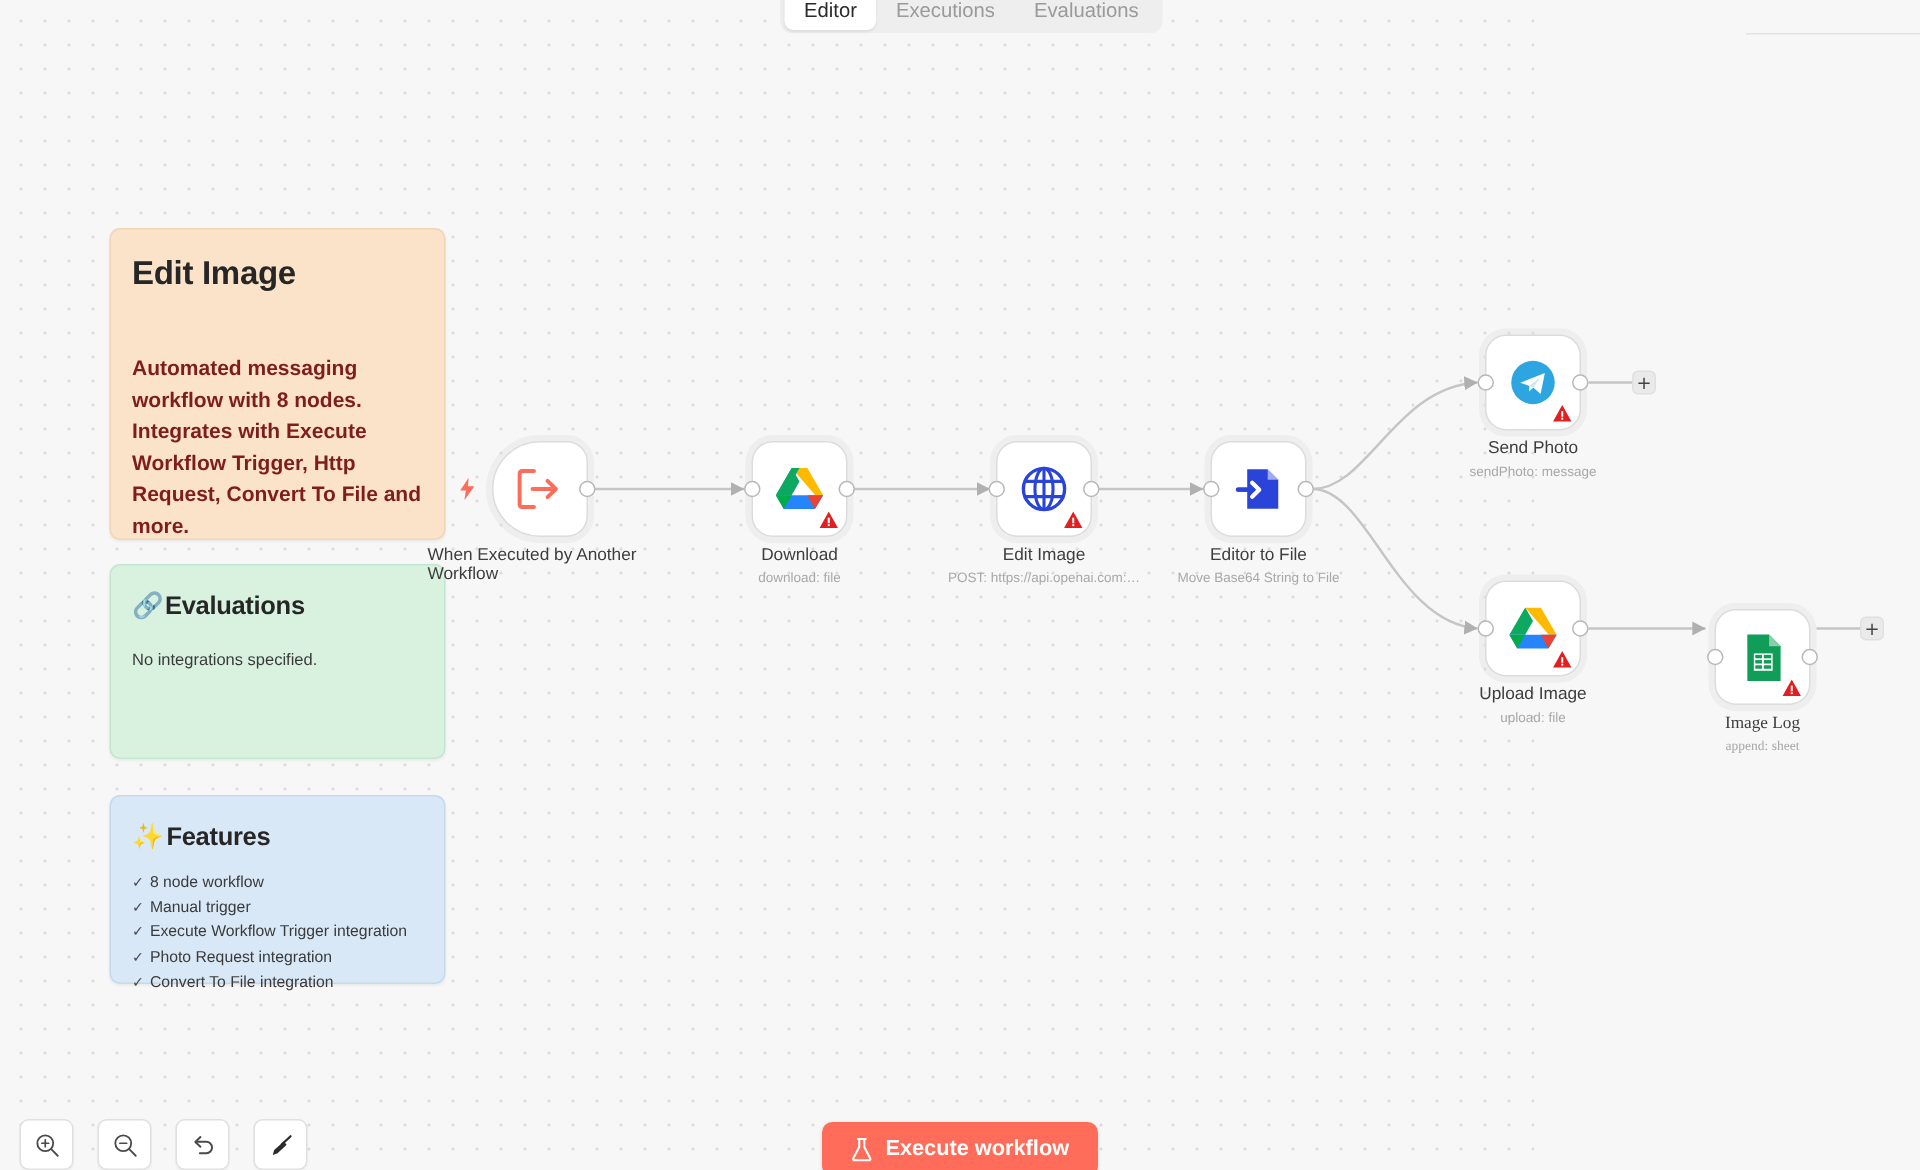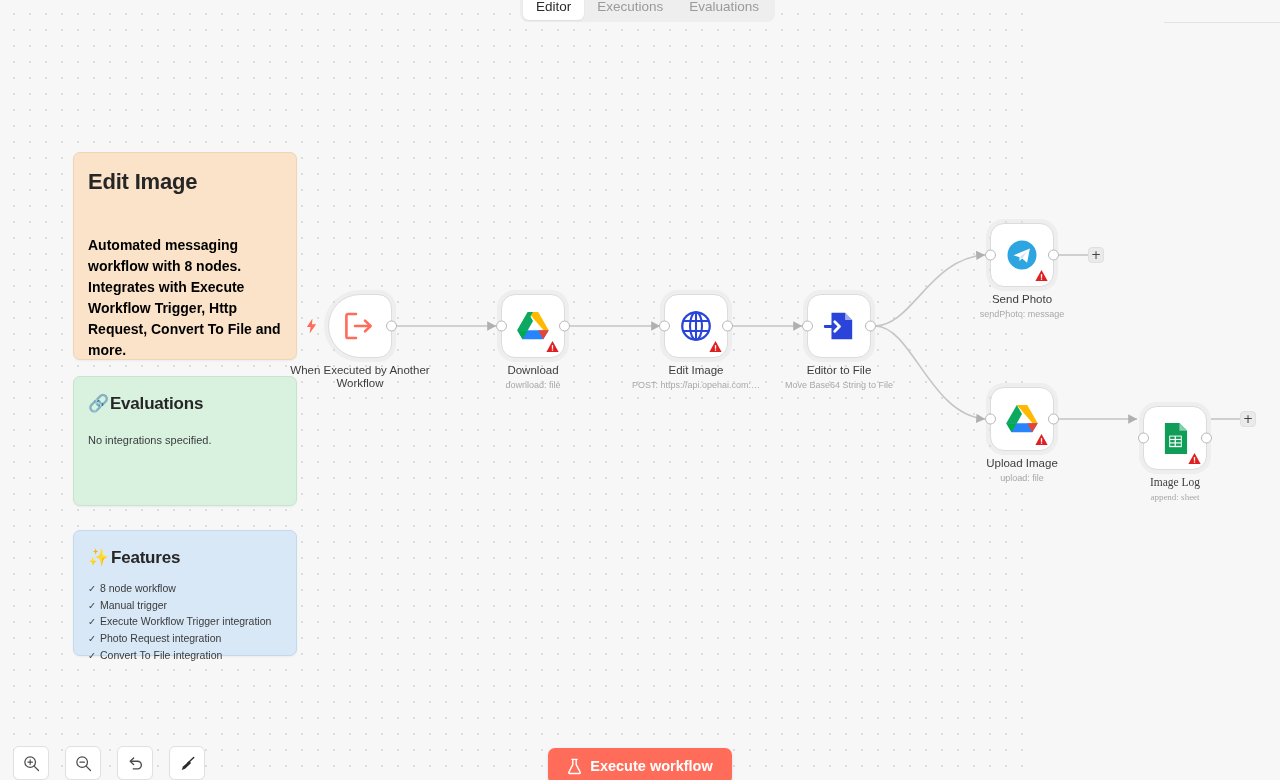--- a/index.html
+++ b/index.html
@@ -62,21 +62,21 @@
     letter-spacing: -.2px;
     margin-bottom: 14px;
   }
   .sticky p { font-size: 13.2px; color: #3b3b3b; line-height: 20.6px; }
 
   #note-overview {
     left: 73px; top: 152px; width: 224px; height: 208px;
     background: #fae3c8; border: 1px solid #f2d5b4;
   }
   #note-overview h2 { font-size: 22px; margin-bottom: 16px; }
-  #note-overview p { font-weight: 700; font-size: 14px; line-height: 21px; color: #000000; margin-top: 40px; }
+  #note-overview p { font-weight: 700; font-size: 14px; line-height: 21px; color: #7f1d1d; margin-top: 40px; }
 
   #note-integrations {
     left: 73px; top: 376px; width: 224px; height: 130px;
     background: #d9f2e0; border: 1px solid #c3e6cd;
   }
   #note-integrations h2 { font-size: 17px; margin-bottom: 16px; display: flex; align-items: center; gap: 1px;}
   #note-integrations p { font-size: 11px; color: #3a3a3a; }
 
   #note-features {
     left: 73px; top: 530px; width: 224px; height: 126px;
@@ -103,21 +103,21 @@
     border-radius: 14px;
     box-shadow: 0 0 0 4px rgba(220,220,220,.35);
     display: flex; align-items: center; justify-content: center;
   }
   .node.trigger .node-box {
     border-top-left-radius: 32px;
     border-bottom-left-radius: 32px;
   }
   .node-title {
     position: absolute; top: 70px; left: 50%; transform: translateX(-50%);
-    font-size: 11.5px; color: #3d3d3d; text-align: center;
+    font-size: 11.5px; color: #3d3d3d; text-align: left;
     white-space: nowrap; line-height: 13px;
   }
   .node-title.two-line { white-space: normal; width: 150px; }
   .node-sub {
     position: absolute; top: 86px; left: 50%; transform: translateX(-50%);
     font-size: 9px; color: #a8a8a8; text-align: right; white-space: nowrap;
   }
   .port {
     position: absolute; top: 50%; transform: translateY(-50%);
     width: 11px; height: 11px; border-radius: 50%;

